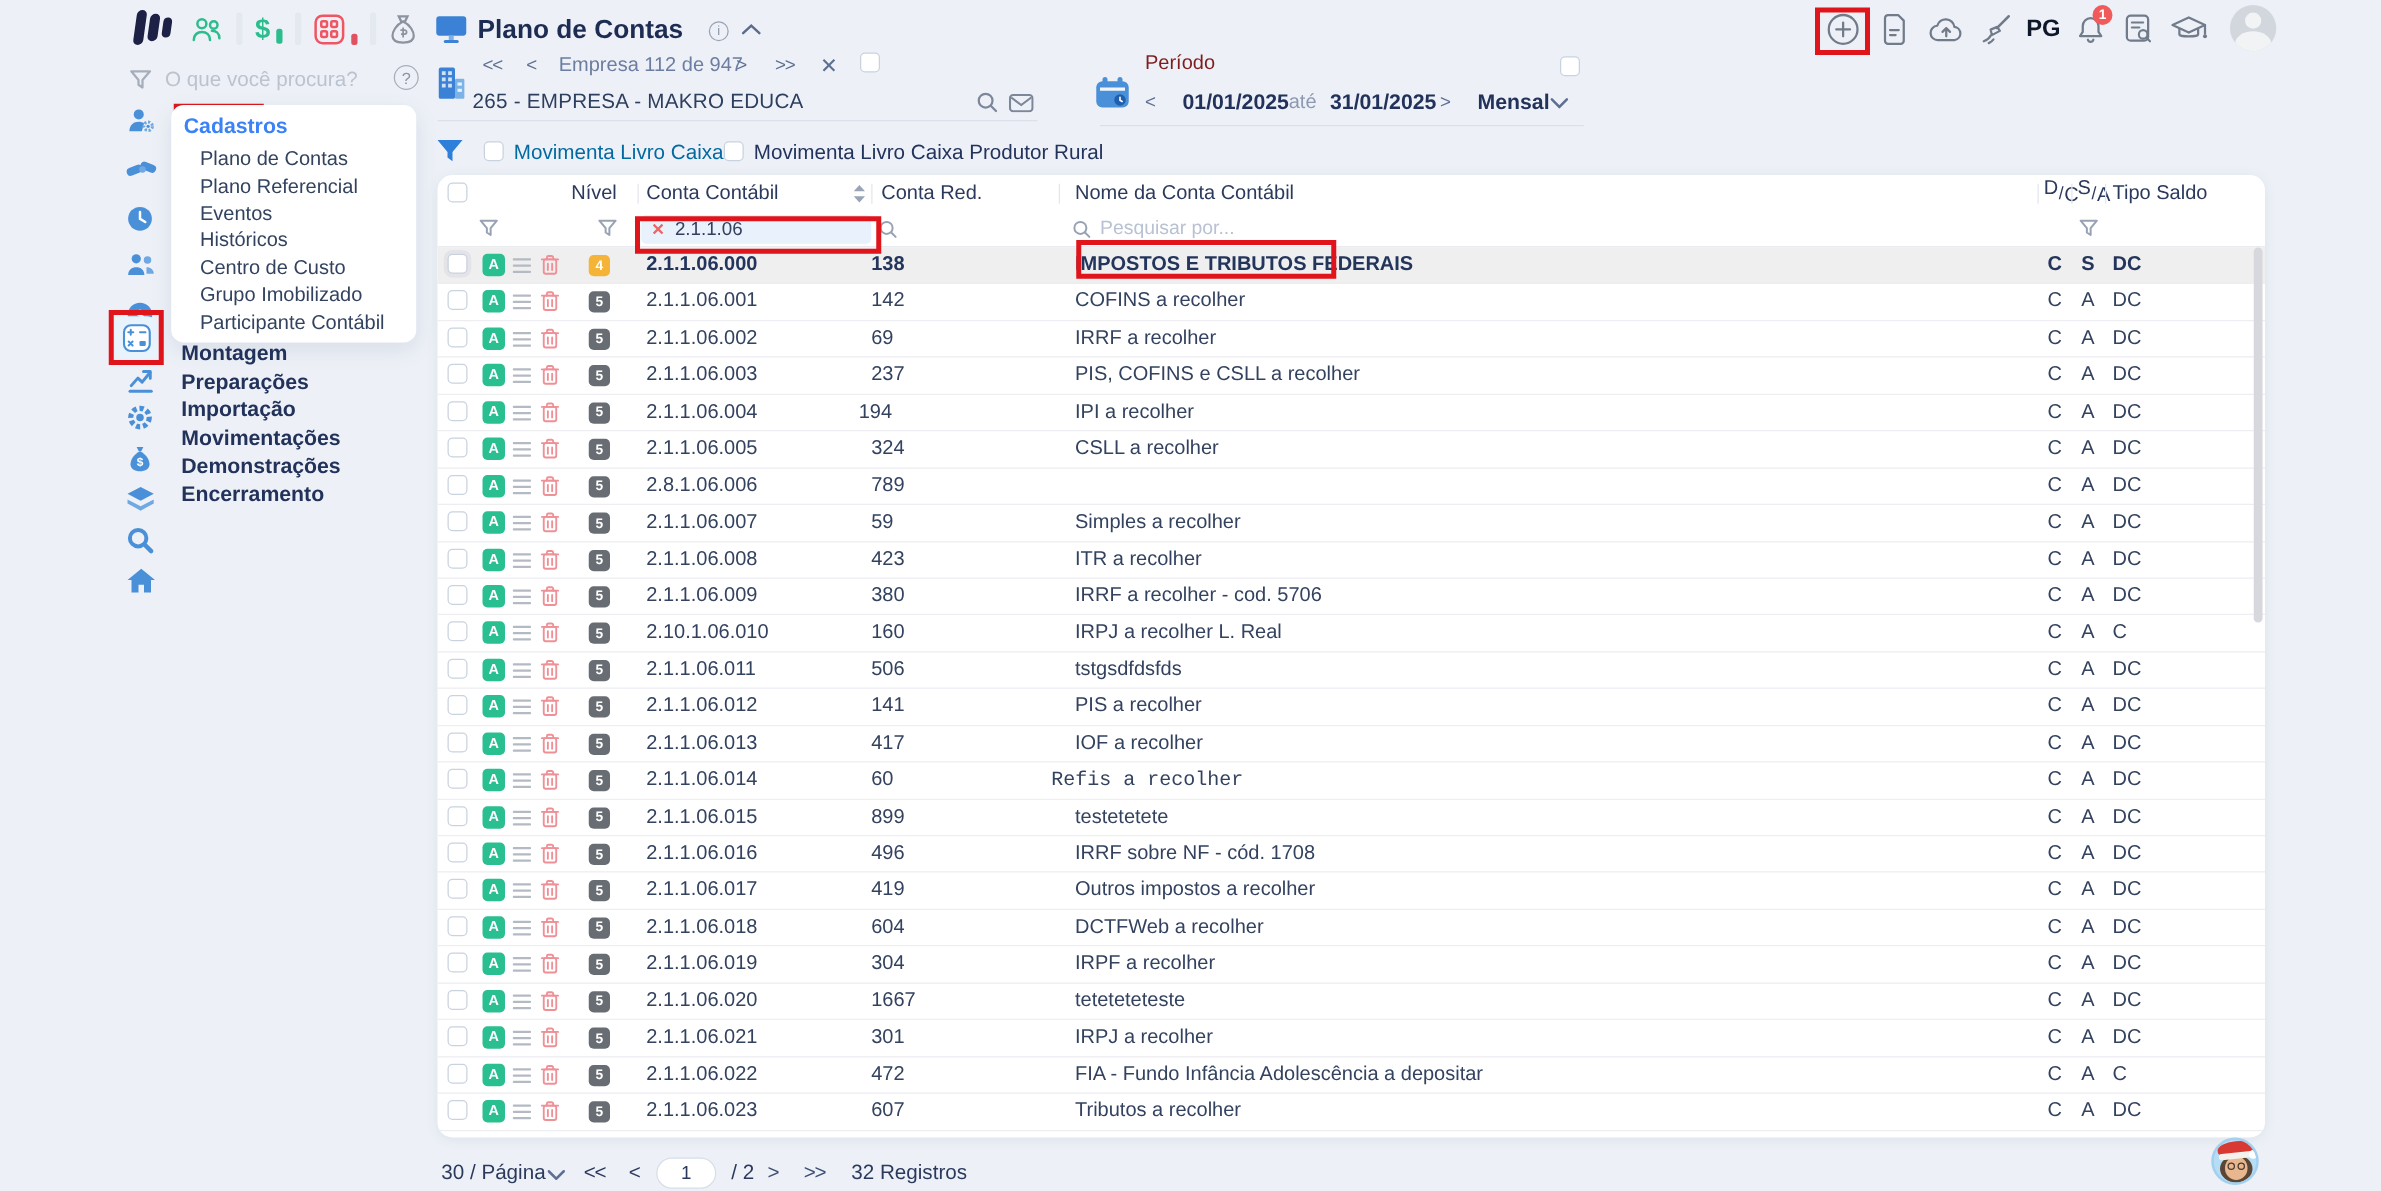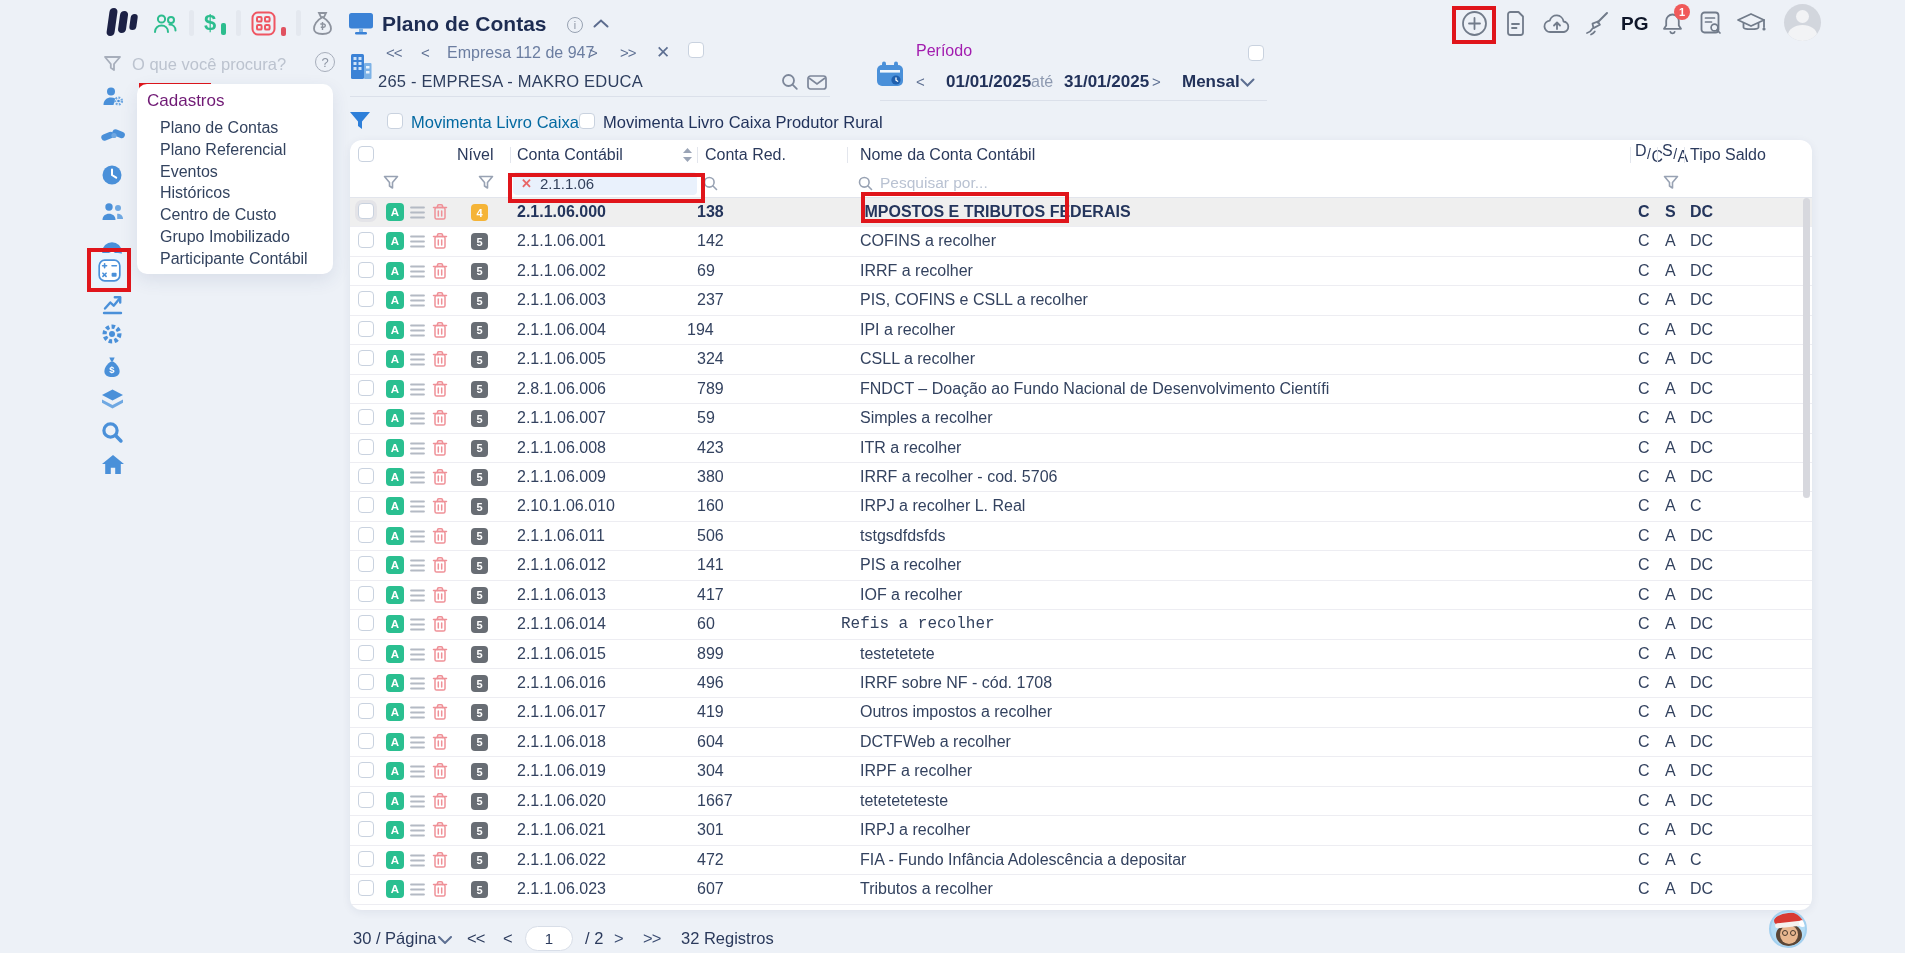--- a/index.html
+++ b/index.html
@@ -9,21 +9,21 @@
   .abs{position:absolute;}
   .cb{width:16px;height:16px;background:#fff;border:1.6px solid #c9d2df;border-radius:4px;box-sizing:border-box;}
   .cb.halo{box-shadow:0 0 0 3px #e4e4e8;}
   .sep-pill{width:5px;height:26px;background:#e4e8ef;border-radius:2.5px;}
   .nav-sym{font-size:15px;color:#5d6f92;letter-spacing:-1px;user-select:none;}
   .dim{color:#98a3b8;}
   .redbox{position:absolute;border:4px solid #e0151b;box-sizing:border-box;pointer-events:none;}
   
   .popup{position:absolute;left:137px;top:84px;width:196px;height:190px;background:#fff;border-radius:10px;
          box-shadow:0 6px 18px rgba(40,60,110,.10);z-index:3;}
-  .popup .ptitle{margin:6px 0 0 10px;font-size:17px;font-weight:400;color:#701a75;line-height:22px;}
+  .popup .ptitle{margin:6px 0 0 10px;font-size:17px;font-weight:700;color:#3b82f6;line-height:22px;}
   .popup ul{list-style:none;margin:5px 0 0 23px;padding:0;}
   .popup li{font-size:16px;color:#33435f;line-height:21.8px;cursor:pointer;}
   .sections{position:absolute;left:145px;top:272px;list-style:none;margin:0;padding:0;z-index:2;}
   .sections li{font-size:17px;font-weight:700;color:#22325a;line-height:22.6px;cursor:pointer;}
   .side-ic{position:absolute;left:101px;cursor:pointer;}
   
   .card{position:absolute;left:350px;top:140px;width:1462px;height:770px;background:#fff;border-radius:12px;
         box-shadow:0 2px 10px rgba(30,40,90,.07);overflow:hidden;}
   .thead{position:relative;height:29px;}
   .thead .h{position:absolute;top:6px;font-size:16px;color:#2b3a5c;white-space:nowrap;}
@@ -226,20 +226,28 @@
     <ul>
       <li>Plano de Contas</li>
       <li>Plano Referencial</li>
       <li>Eventos</li>
       <li>Históricos</li>
       <li>Centro de Custo</li>
       <li>Grupo Imobilizado</li>
       <li>Participante Contábil</li>
     </ul>
   </div>
+  <ul class="sections">
+    <li>Montagem</li>
+    <li>Preparações</li>
+    <li>Importação</li>
+    <li>Movimentações</li>
+    <li>Demonstrações</li>
+    <li>Encerramento</li>
+  </ul>
 
   <span class="abs" style="left:348px;top:12px;">
     <svg width="26" height="24" viewBox="0 0 26 24">
       <rect x="1" y="1" width="24" height="15.5" rx="2.5" fill="#3b82d6"></rect>
       <rect x="11" y="16.5" width="4" height="3.5" fill="#7db2e6"></rect>
       <rect x="7" y="20" width="12" height="2.4" rx="1.2" fill="#3b82d6"></rect>
     </svg>
   </span>
   <span class="abs" style="left:382px;top:12px;font-size:21px;font-weight:700;color:#1d2c52;">Plano de Contas</span>
   <span class="abs" style="left:567px;top:17px;width:16px;height:16px;border:1.5px solid #98a2b2;border-radius:50%;
@@ -291,21 +299,21 @@
   <span class="abs" style="left:876px;top:60px;">
     <svg width="28" height="28" viewBox="0 0 28 28">
       <rect x="6" y="1.5" width="4" height="7" rx="2" fill="#4a90d9"></rect>
         <rect x="18" y="1.5" width="4" height="7" rx="2" fill="#4a90d9"></rect>
       <rect x="1" y="5" width="26" height="21" rx="5" fill="#4a90d9"></rect>
       <rect x="4" y="10" width="20" height="2.6" fill="#fff" opacity=".92"></rect>
       <circle cx="20" cy="20" r="4.6" fill="#1f5fae"></circle>
       <path d="M20 17.8v2.4l1.7 1" stroke="#fff" stroke-width="1.3" fill="none" stroke-linecap="round"></path>
     </svg>
   </span>
-  <span class="abs" style="left:916px;top:42px;font-size:16px;color:#a21caf;">Período</span>
+  <span class="abs" style="left:916px;top:42px;font-size:16px;color:#7f1d1d;">Período</span>
   <span class="abs nav-sym" style="left:916px;top:73px;">&lt;</span>
   <span class="abs" style="left:946px;top:72px;font-size:17px;font-weight:600;color:#22325a;">01/01/2025</span>
   <span class="abs" style="left:1031px;top:73px;font-size:16px;color:#8d99b0;">até</span>
   <span class="abs" style="left:1064px;top:72px;font-size:17px;font-weight:600;color:#22325a;">31/01/2025</span>
   <span class="abs nav-sym" style="left:1152px;top:73px;">&gt;</span>
   <span class="abs" style="left:1182px;top:72px;font-size:17px;font-weight:700;color:#22325a;cursor:pointer;">Mensal</span>
   <span class="abs" style="left:1240px;top:78px;cursor:pointer;">
     <svg width="15" height="9" viewBox="0 0 15 9">
         <path d="M1.5 1.5 7.5 7.5l6-6" stroke="#5d6f92" stroke-width="2" fill="none" stroke-linecap="round"></path>
       </svg>
@@ -623,21 +631,20 @@
             <path d="M1.5 4.5h13"></path>
                 <path d="M5.5 4.5V3a1.2 1.2 0 0 1 1.2-1.2h2.6A1.2 1.2 0 0 1 10.5 3v1.5"></path>
             <rect x="3" y="4.5" width="10" height="11.5" rx="1.6"></rect>
             <path d="M6.3 8v5M9.7 8v5"></path>
           </g>
         </svg>
       </span>
       <span class="lvl lvl5">5</span>
       <span class="cell" style="left:167px;">2.8.1.06.006</span>
       <span class="cell" style="left:347px;">789</span>
-      <span class="cell" style="left:510px;">FNDCT – Doação ao Fundo Nacional de Desenvolvimento Científi</span>
       <span class="cell" style="left:1288px;">C</span>
       <span class="cell" style="left:1315px;">A</span>
       <span class="cell" style="left:1340px;">DC</span>
     </div>
 
     <div class="trow">
       <span class="abs cb" style="left:8px;top:5px;"></span>
       <span class="ab">A</span>
       <span class="abs" style="left:60px;top:8px;cursor:grab;">
         <svg width="15" height="13" viewBox="0 0 15 13">

